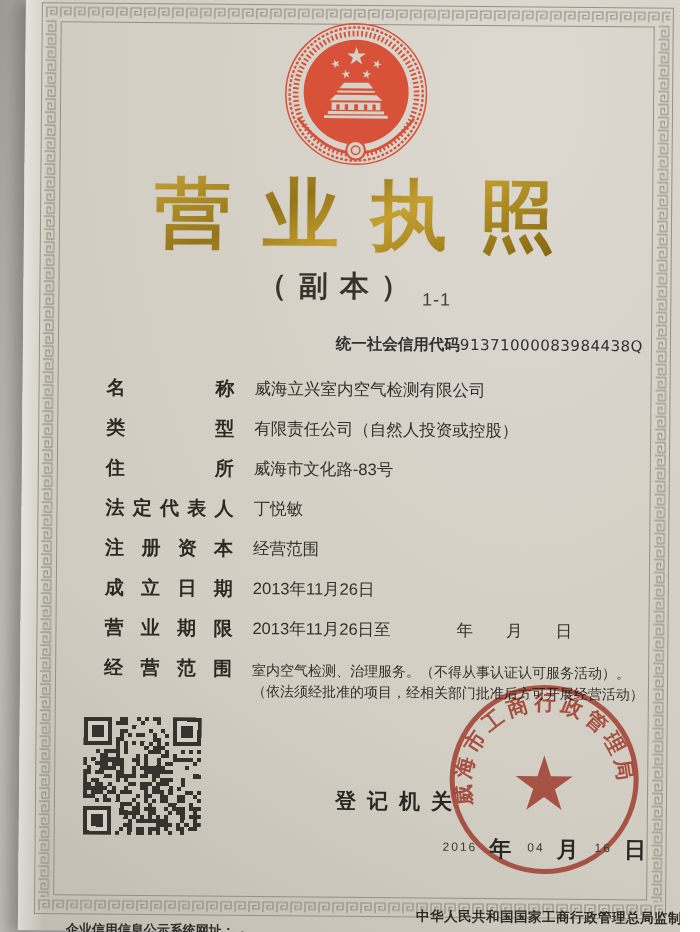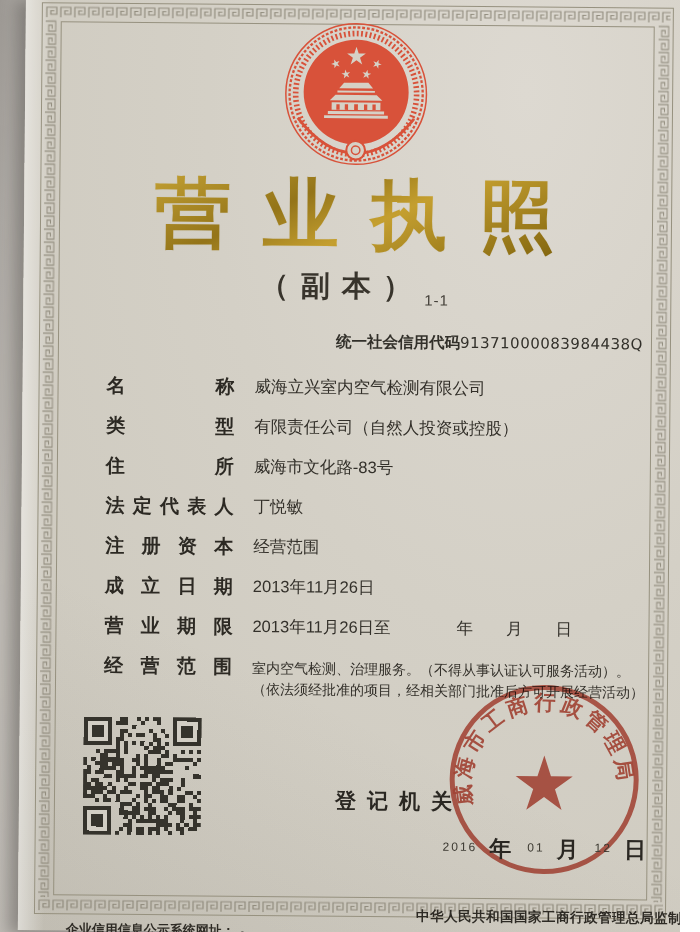--- a/index.html
+++ b/index.html
@@ -26,21 +26,21 @@
   
   .content{position:absolute;left:34px;right:40px;top:22px;bottom:20px;}
   .emblem{display:block;margin:0 auto;width:150px;height:154px;}
   .title{margin:2px 0 0 0;text-align:center;font-size:76px;line-height:1.05;font-weight:bold;
     letter-spacing:32px;padding-left:32px;
     background:linear-gradient(155deg,#d9b53f 8%,#99791b 38%,#d2ab35 55%,#84670f 88%);
     -webkit-background-clip:text;background-clip:text;color:transparent;
     text-shadow:0 0 1px rgba(120,95,20,.15);}
   .subtitle-row{text-align:center;margin-top:12px;color:#38342c;}
   .subtitle{font-size:29px;font-weight:600;letter-spacing:12px;}
-  .copy-number{font-size:15px;color:#45413a;letter-spacing:1px;vertical-align:-9px;margin-left:-4px;}
+  .copy-number{font-size:18px;color:#45413a;letter-spacing:1px;vertical-align:-9px;margin-left:-4px;}
   .credit-line{margin-top:24px;text-align:right;padding-right:8px;color:#32302a;}
   .credit-label{font-size:15.5px;font-weight:600;}
   .credit-code{font-size:15px;font-family:"DejaVu Sans",sans-serif;letter-spacing:.5px;}
   .fields{margin-top:22px;padding-left:50px;}
   .field-row{display:flex;align-items:flex-start;margin-bottom:14px;}
   .field-label{width:128px;min-width:128px;font-size:19px;font-weight:600;color:#2c2923;
     text-align:justify;text-align-last:justify;}
   .field-value{margin-left:20px;font-size:16.5px;color:#33302a;padding-top:2px;}
   .field-row.scope .field-value{font-size:14px;line-height:1.55;max-width:430px;padding-top:4px;}
   
@@ -498,25 +498,25 @@
         <textPath href="#sealArc" startOffset="6%">威海市工商行政管理局</textPath>
       </text>
       <use href="#starPath" transform="translate(101,107) scale(30)" fill="#bf4636" opacity=".9"></use>
     </svg>
 
     <div class="date-row">
       <span class="date-num">2016</span>
       <span class="dgap1"></span>
       <span class="date-char">年</span>
       <span class="dgap2"></span>
-      <span class="date-num">01</span>
+      <span class="date-num">04</span>
       <span class="dgap1"></span>
       <span class="date-char">月</span>
       <span class="dgap2"></span>
-      <span class="date-num">12</span>
+      <span class="date-num">16</span>
       <span class="dgap1"></span>
       <span class="date-char">日</span>
     </div>
 
     <div class="footer-left">
       <span>企业信用信息公示系统网址：</span>
       <span class="footer-url">http://gsxt.gov.cn</span>
     </div>
     <div class="footer-right">中华人民共和国国家工商行政管理总局监制</div>
 

